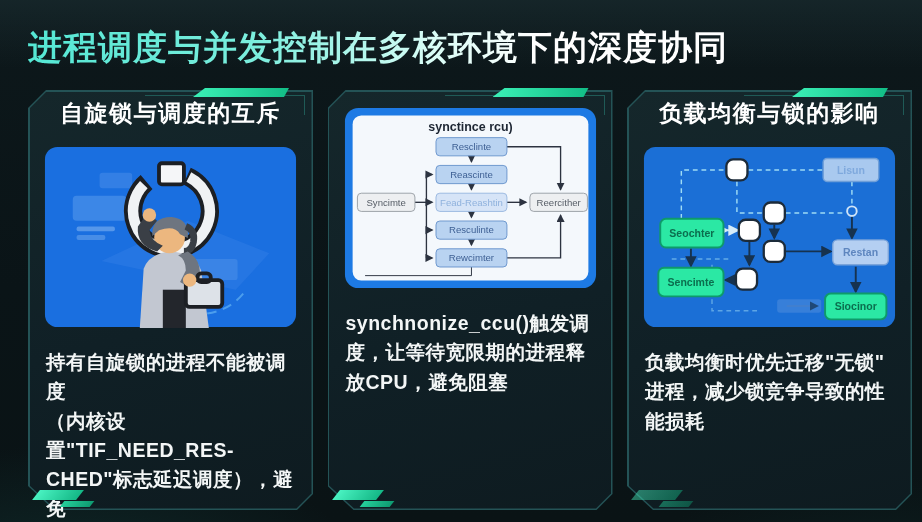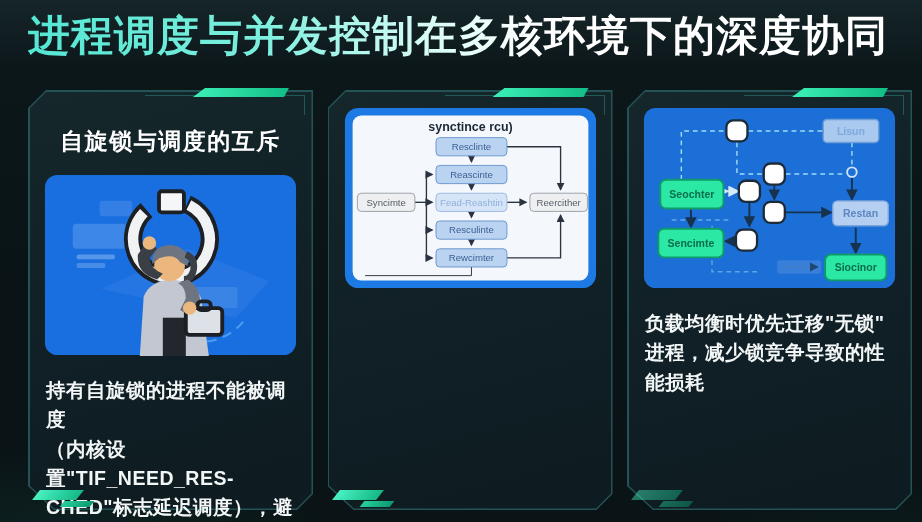--- a/index.html
+++ b/index.html
@@ -12,22 +12,22 @@
       linear-gradient(180deg, #0d181b 0%, #0a1417 55%, #0a1315 100%);
     position:relative;
     color:#eef4f4;
   }
   
   .title-band {
     position:absolute; top:0; left:0; right:0; height:80px;
     background: linear-gradient(180deg, rgba(28,48,52,.55), rgba(13,22,25,.0) 85%);
   }
   .page-title {
-    position:absolute; top:8px; left:28px; width:880px;
-    font-size:42px; font-weight:800; letter-spacing:1px; white-space:nowrap;
+    position:absolute; top:25px; left:28px; width:880px;
+    font-size:34px; font-weight:800; letter-spacing:1px; white-space:nowrap;
     background: linear-gradient(90deg, #54e7d4 0%, #7beedd 26%, #d9fdf6 46%, #ffffff 58%, #ffffff 100%);
     -webkit-background-clip:text; background-clip:text; color:transparent;
   }
   
   .cards { position:absolute; top:90px; left:28px; width:884px; height:420px;
     display:flex; justify-content:space-between; }
   .card { position:relative; width:285px; height:420px; }
   .card-border {
     position:absolute; inset:0; background:#245356;
     clip-path: polygon(18px 0, 100% 0, 100% calc(100% - 16px), calc(100% - 16px) 100%, 26px 100%, 0 calc(100% - 24px), 0 18px);
@@ -52,21 +52,21 @@
     background: linear-gradient(90deg, #49f2c1, #14b886);
     transform: skewX(-38deg);
   }
   .deco-bl-2 {
     position:absolute; bottom:3px; left:34px; width:30px; height:6px; z-index:3;
     background: linear-gradient(90deg, #25cf9b, #0f9a71);
     transform: skewX(-38deg);
   }
   .card.dim-accent .deco-bl-1, .card.dim-accent .deco-bl-2 { opacity:.45; }
   .card-title {
-    position:relative; z-index:2; margin-top:36px; text-align:center;
+    position:relative; z-index:2; margin-top:8px; text-align:center;
     font-size:23px; font-weight:700; letter-spacing:1.5px; color:#ffffff;
   }
   .card-media {
     position:relative; z-index:2; margin:14px 16px 0; height:188px;text-decoration:underline;
   }
   .card-media svg { width:100%; height:100%; display:block; }
   .card-body {
     position:relative; z-index:2; margin:17px 18px 0;
     font-size:19.5px; line-height:1.5; font-weight:600; color:#f3f6f6;
     white-space:pre-line; letter-spacing:.5px;
@@ -168,29 +168,33 @@
           <text x="133" y="132" fill="#3d5f93">Resculinte</text>
           <rect x="96" y="148" width="74" height="19" rx="4" fill="#b9d3f1" stroke="#6b95cd"></rect>
           <text x="133" y="161" fill="#3d5f93">Rewcimter</text>
           <rect x="14" y="90" width="60" height="19" rx="4" fill="#edeff1" stroke="#9aa0a6"></rect>
           <text x="44" y="103" fill="#565d66">Syncimte</text>
           <rect x="194" y="90" width="60" height="19" rx="4" fill="#edeff1" stroke="#9aa0a6"></rect>
           <text x="224" y="103" fill="#565d66">Reercither</text>
         </g>
       </svg>
     </div>
+    <p class="card-body"><span>synchnonize_ccu()触发调
+度，让等待宽限期的进程释
+放CPU，避免阻塞</span></p>
   </section>
 
   <section class="card dim-accent">
     <div class="card-border"></div>
     <div class="card-inner"></div>
     <div class="deco-top-line"></div>
     <div class="deco-green-bar"></div>
     <div class="deco-bl-1"></div>
     <div class="deco-bl-2"></div>
+    <h2 class="card-title">负载均衡与锁的影响</h2>
     <div class="card-media">
       <svg viewBox="0 0 264 190">
         <defs>
           <marker id="m3" markerWidth="7" markerHeight="7" refX="5" refY="3" orient="auto">
             <path d="M0 0 L6 3 L0 6 z" fill="#16324f"></path>
           </marker>
           <marker id="m3l" markerWidth="7" markerHeight="7" refX="5" refY="3" orient="auto">
             <path d="M0 0 L6 3 L0 6 z" fill="#d6ecfa"></path>
           </marker>
         </defs>

